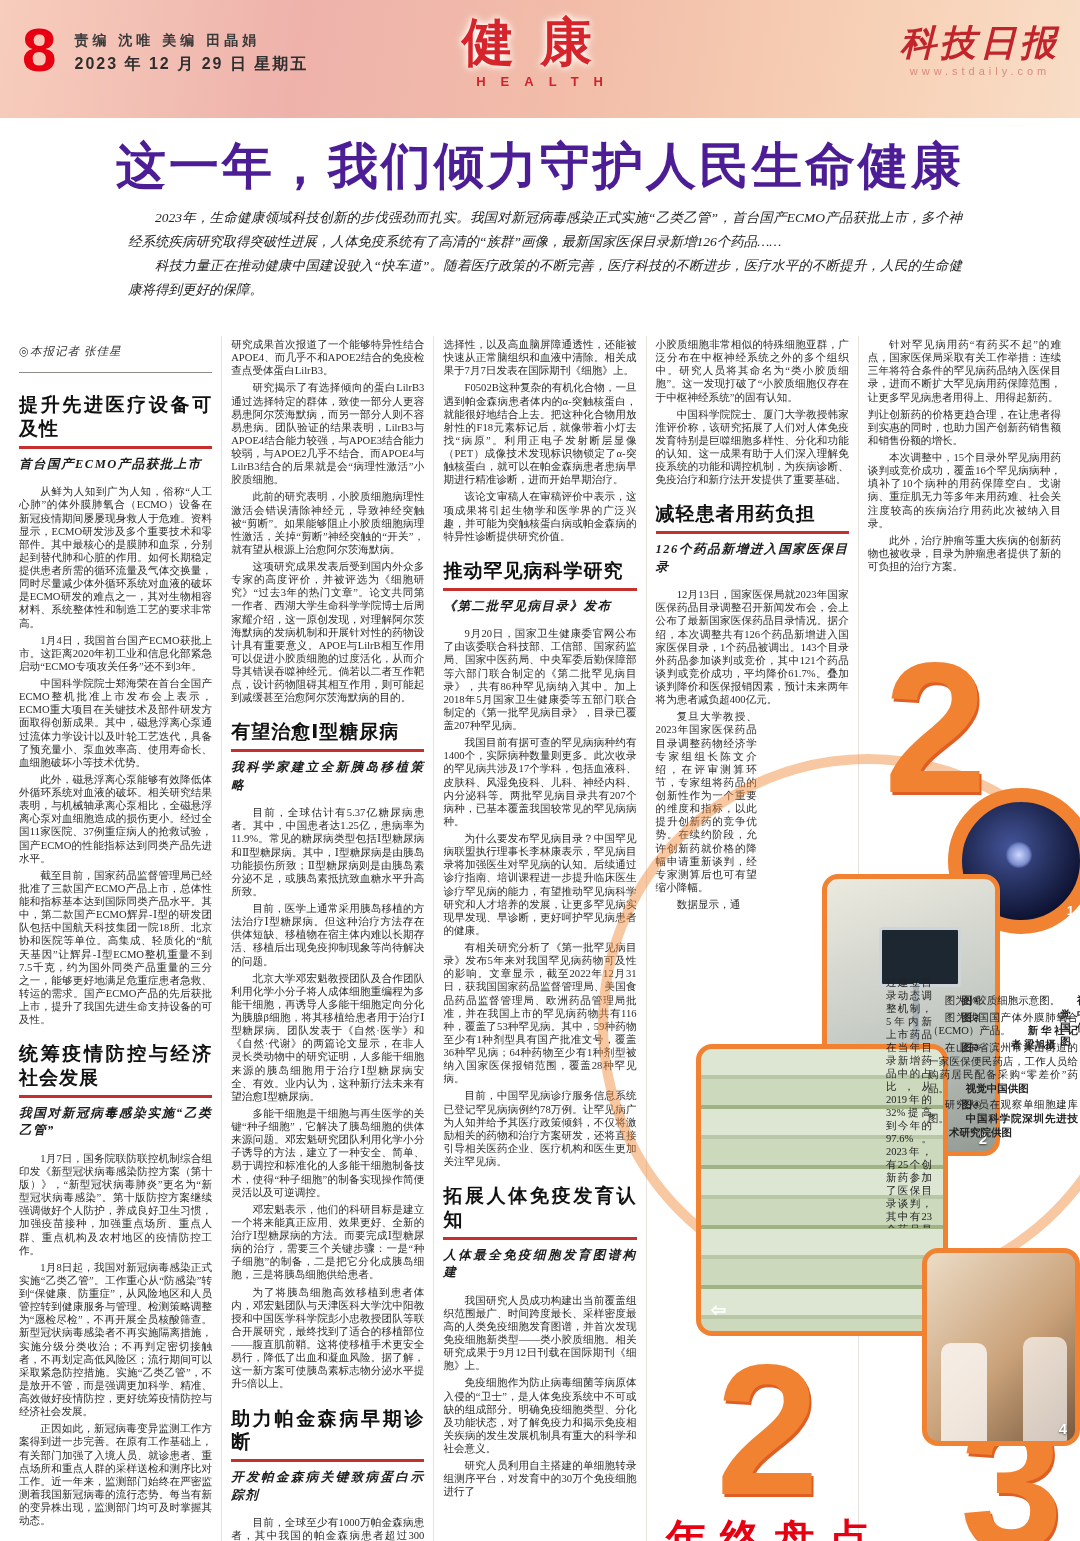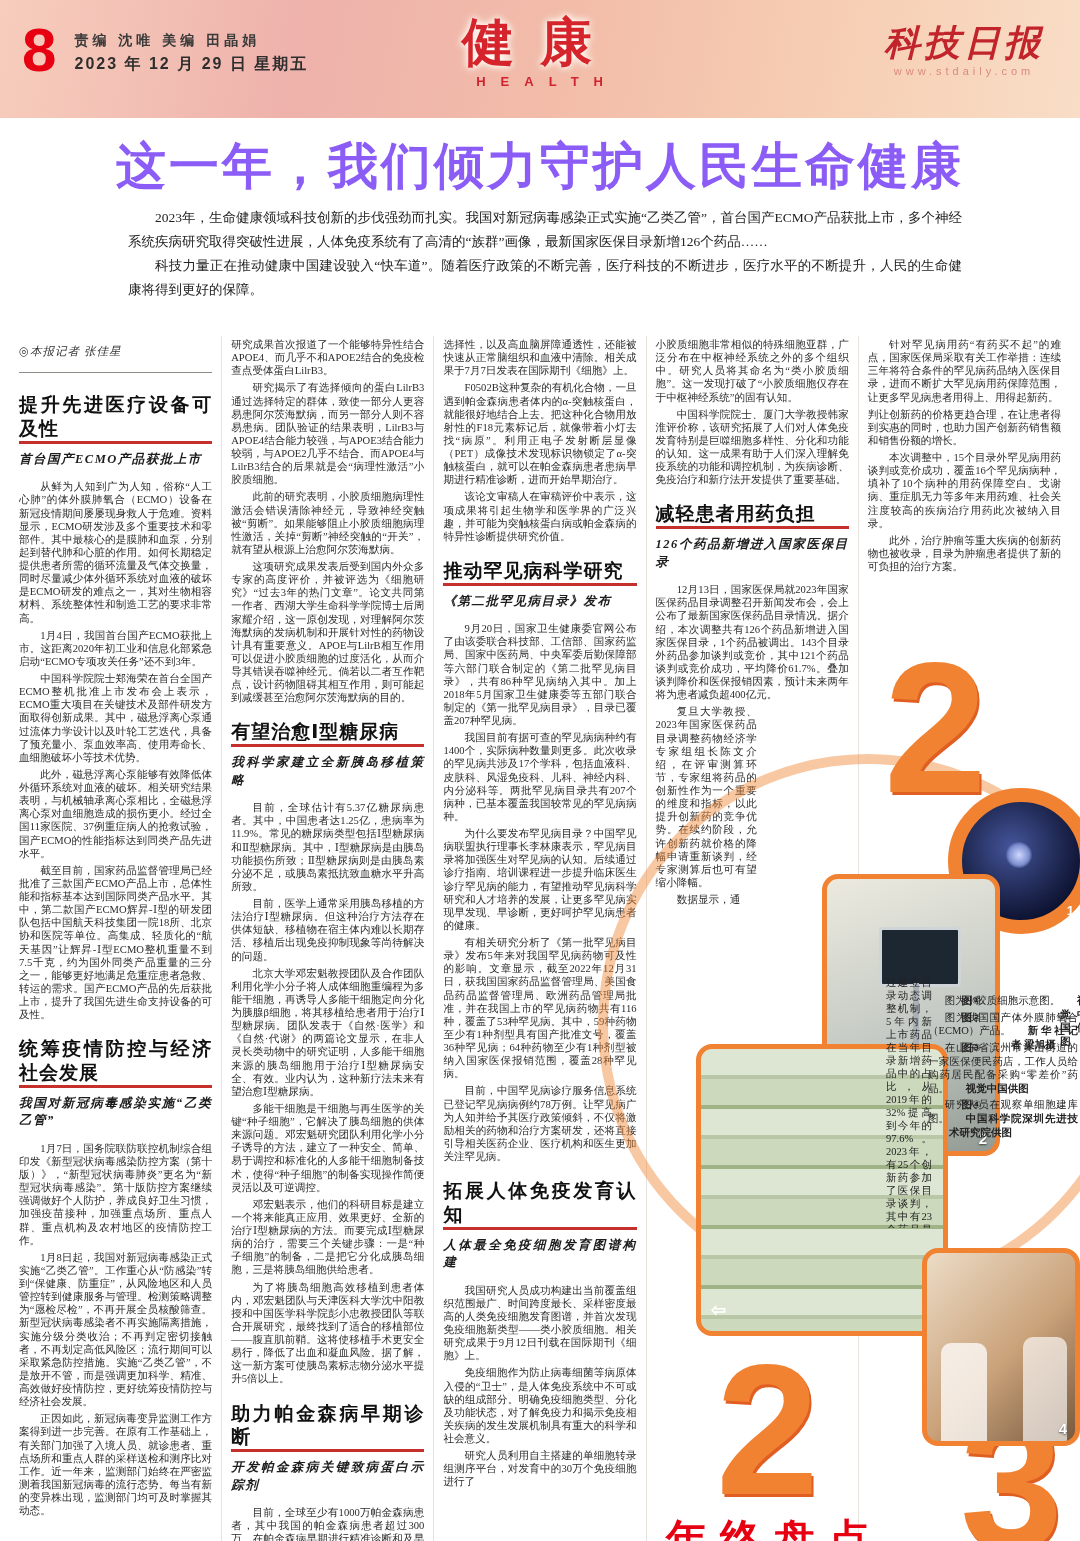--- a/index.html
+++ b/index.html
@@ -11,42 +11,42 @@
     background:linear-gradient(100deg,#f7cdbd 0%,#eeb2ab 28%,#f2bca9 52%,#f6cdb2 75%,#f9ddc6 100%);}
   .band-left{position:absolute;left:22px;top:22px;display:flex;align-items:flex-start;gap:18px;}
   .page-num{font:900 62px/0.9 "Liberation Sans","DejaVu Sans",sans-serif;color:#e60012;}
   .ed-lines{padding-top:8px;}
   .ed-line1{font:700 14px/1.5 "Liberation Sans","DejaVu Sans",sans-serif;color:#3a3a3a;letter-spacing:4px;}
   .ed-line2{font:700 16px/1.6 "Liberation Sans","DejaVu Sans",sans-serif;color:#2e2e2e;letter-spacing:2px;}
   .band-center{position:absolute;left:50%;top:14px;transform:translateX(-50%);text-align:right;}
   .sec-cn{font:900 52px/1.1 "Liberation Sans","DejaVu Sans",sans-serif;color:#d5242b;letter-spacing:26px;
           text-shadow:0 0 6px #fff,0 0 10px #ffe;}
   .sec-en{font:700 13px/1 "Liberation Sans","DejaVu Sans",sans-serif;color:#cf2430;letter-spacing:15px;margin-top:4px;}
-  .band-right{position:absolute;right:36px;top:24px;text-align:center;}
+  .band-right{position:absolute;right:20px;top:24px;text-align:center;}
   .paper-name{font:italic 900 36px/1.1 "Liberation Serif","DejaVu Serif",serif;color:#c2242b;letter-spacing:4px;}
   .paper-url{font:400 11px/1.4 "Liberation Sans","DejaVu Sans",sans-serif;color:#d98b80;letter-spacing:4px;}
 
   
   .head-zone{height:198px;}
   .main-headline{margin:20px 0 10px;text-align:center;
-    font:900 50px/1.15 "Liberation Sans","DejaVu Sans",sans-serif;color:#8b5cf6;letter-spacing:3px;}
-  .lead{margin:0 118px 0 128px;font-size:13.5px;line-height:1.78;text-align:justify;color:#222;}
+    font:900 50px/1.15 "Liberation Sans","DejaVu Sans",sans-serif;color:#4c1d95;letter-spacing:3px;}
+  .lead{margin:0 118px 0 128px;font-size:13.5px;line-height:1.78;text-align:justify;color:#222;font-style:italic;}
   .lead p{margin:0;text-indent:2em;}
 
   
   .article-region{position:relative;height:1225px;overflow:hidden;padding:0 10px;box-sizing:border-box;}
   .cols{display:flex;height:100%;}
   .col{flex:1 1 0;overflow:hidden;padding:2px 9px 0 9px;border-right:1px solid #e8e2dc;
        font-size:10.6px;line-height:1.24;text-align:justify;color:#2b2b2b;}
   .col:last-child{border-right:none;}
   .blk{margin:0 0 4px;}
   .blk.p{text-indent:2em;}
   .blk.pc{text-indent:0;}
   .blk.h{font:700 19px/1.25 "Liberation Sans","DejaVu Sans",sans-serif;color:#111;
-         border-bottom:3px solid #c5302c;margin:16px 0 7px;letter-spacing:1px;}
+         border-bottom:3px solid #c5302c;padding-bottom:5px;margin:16px 0 7px;letter-spacing:1px;}
   .blk.byline{font-size:11.5px;color:#333;border-bottom:1px solid #8f8b86;
               padding:6px 0 14px;margin-bottom:20px;letter-spacing:1px;font-style:italic;}
   .blk.s{font:italic 700 12.5px/1.4 "Liberation Serif","DejaVu Serif",serif;color:#1d1d1d;
          margin:2px 0 12px;letter-spacing:1.5px;}
   .cutout{float:right;width:92px;height:330px;}
 
   
   .gfx{position:absolute;inset:0;pointer-events:none;}
   .gfx *{position:absolute;}
   .deco-ring{left:598px;top:418px;width:520px;height:520px;border:10px solid rgba(240,132,50,.45);

